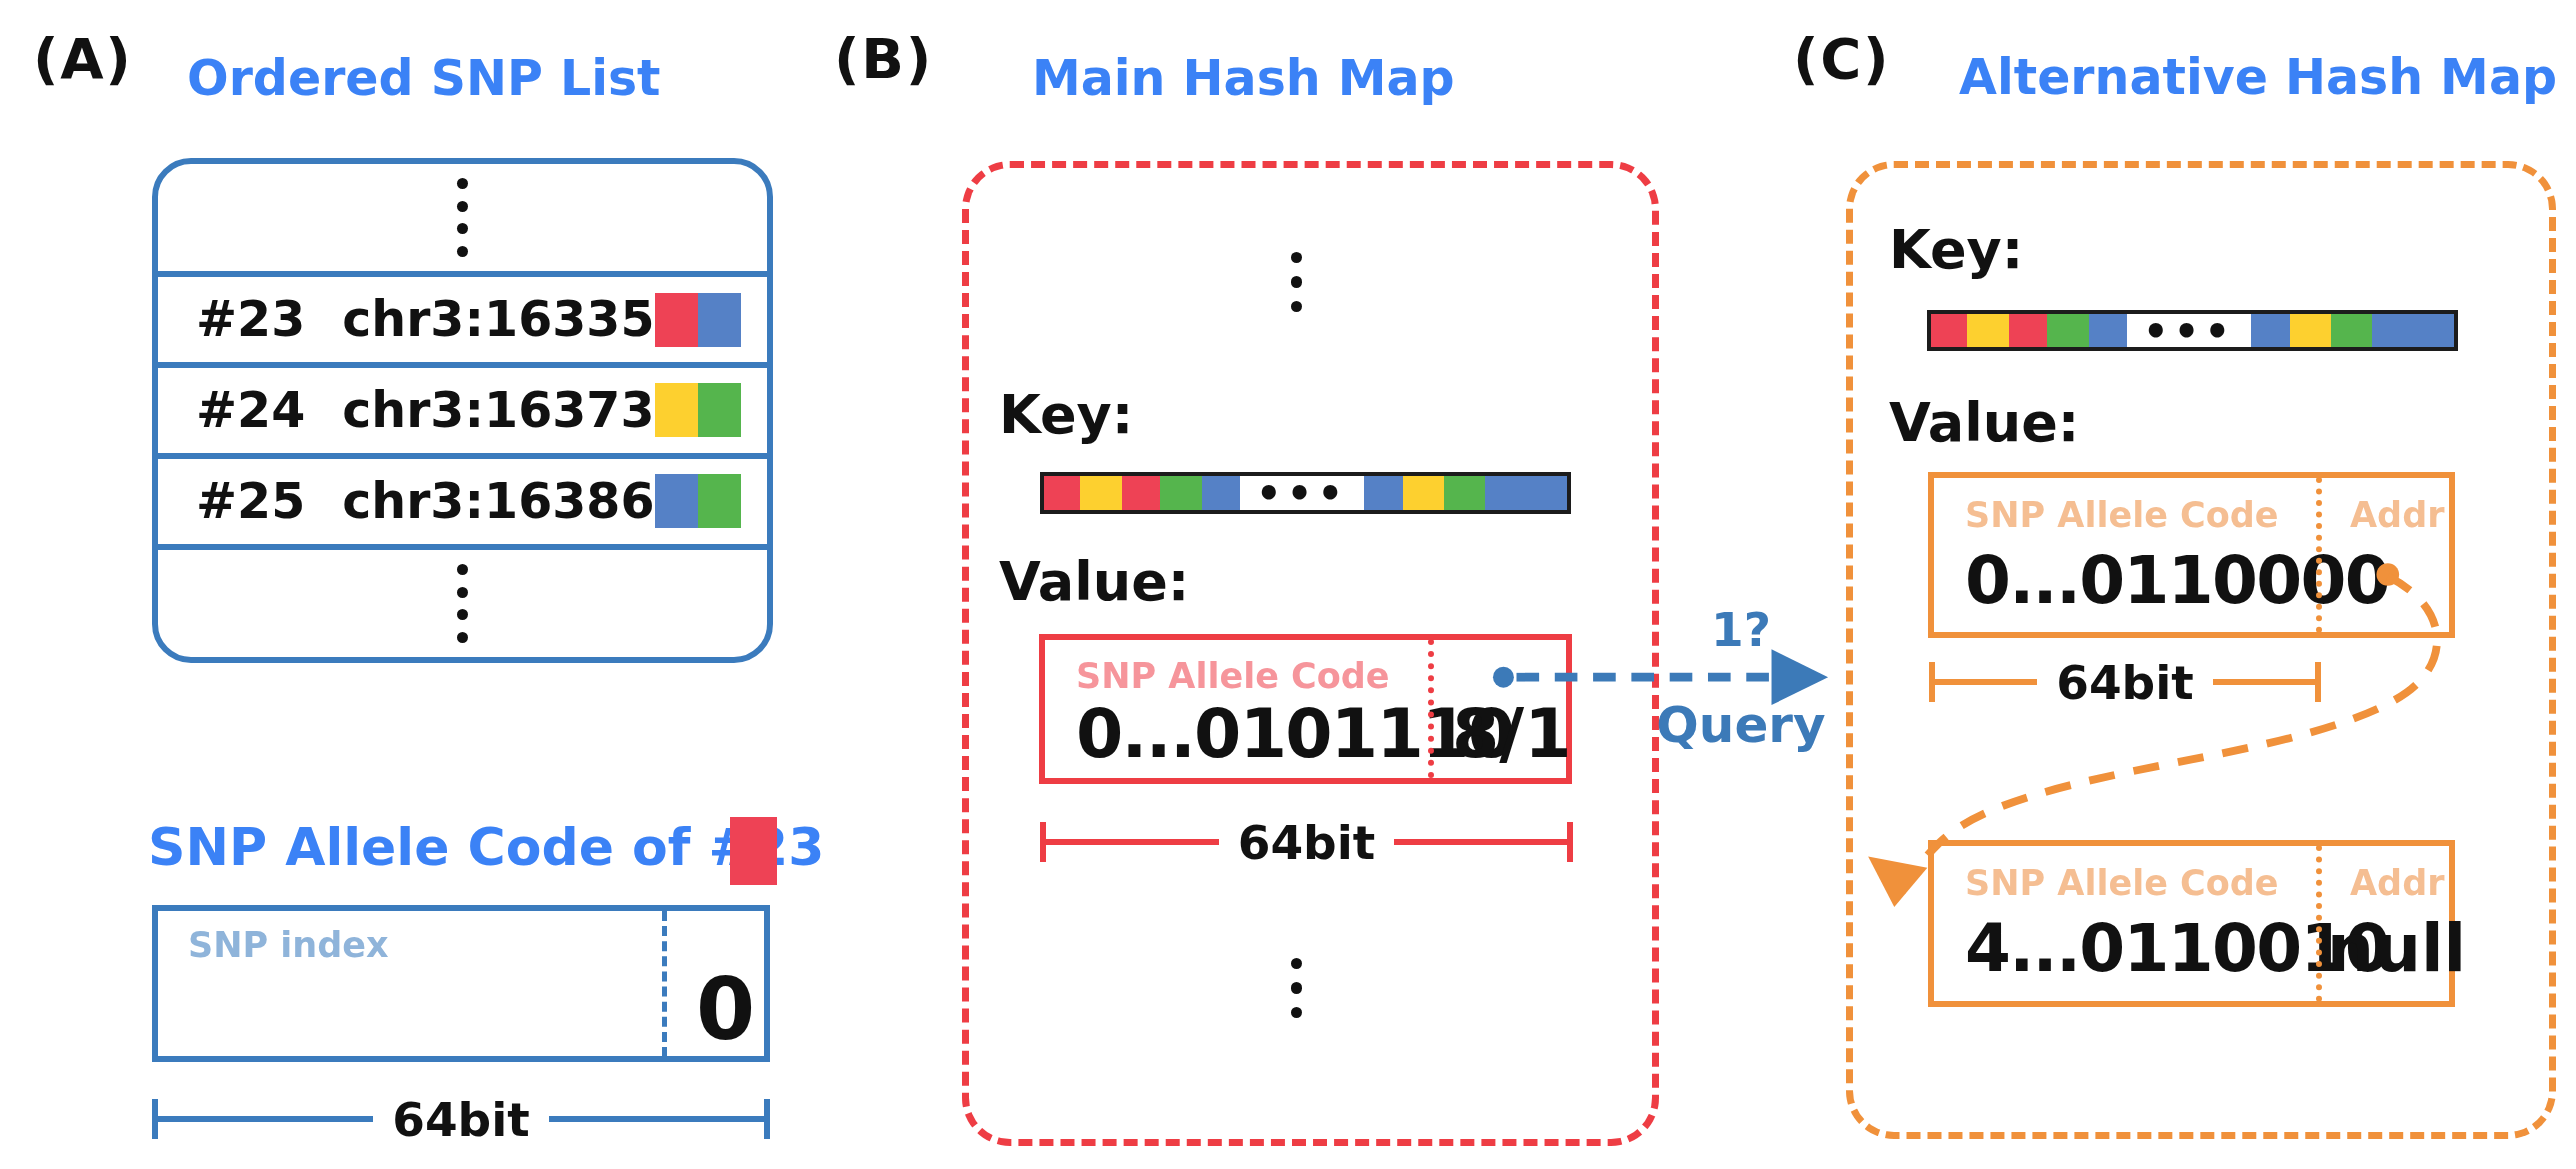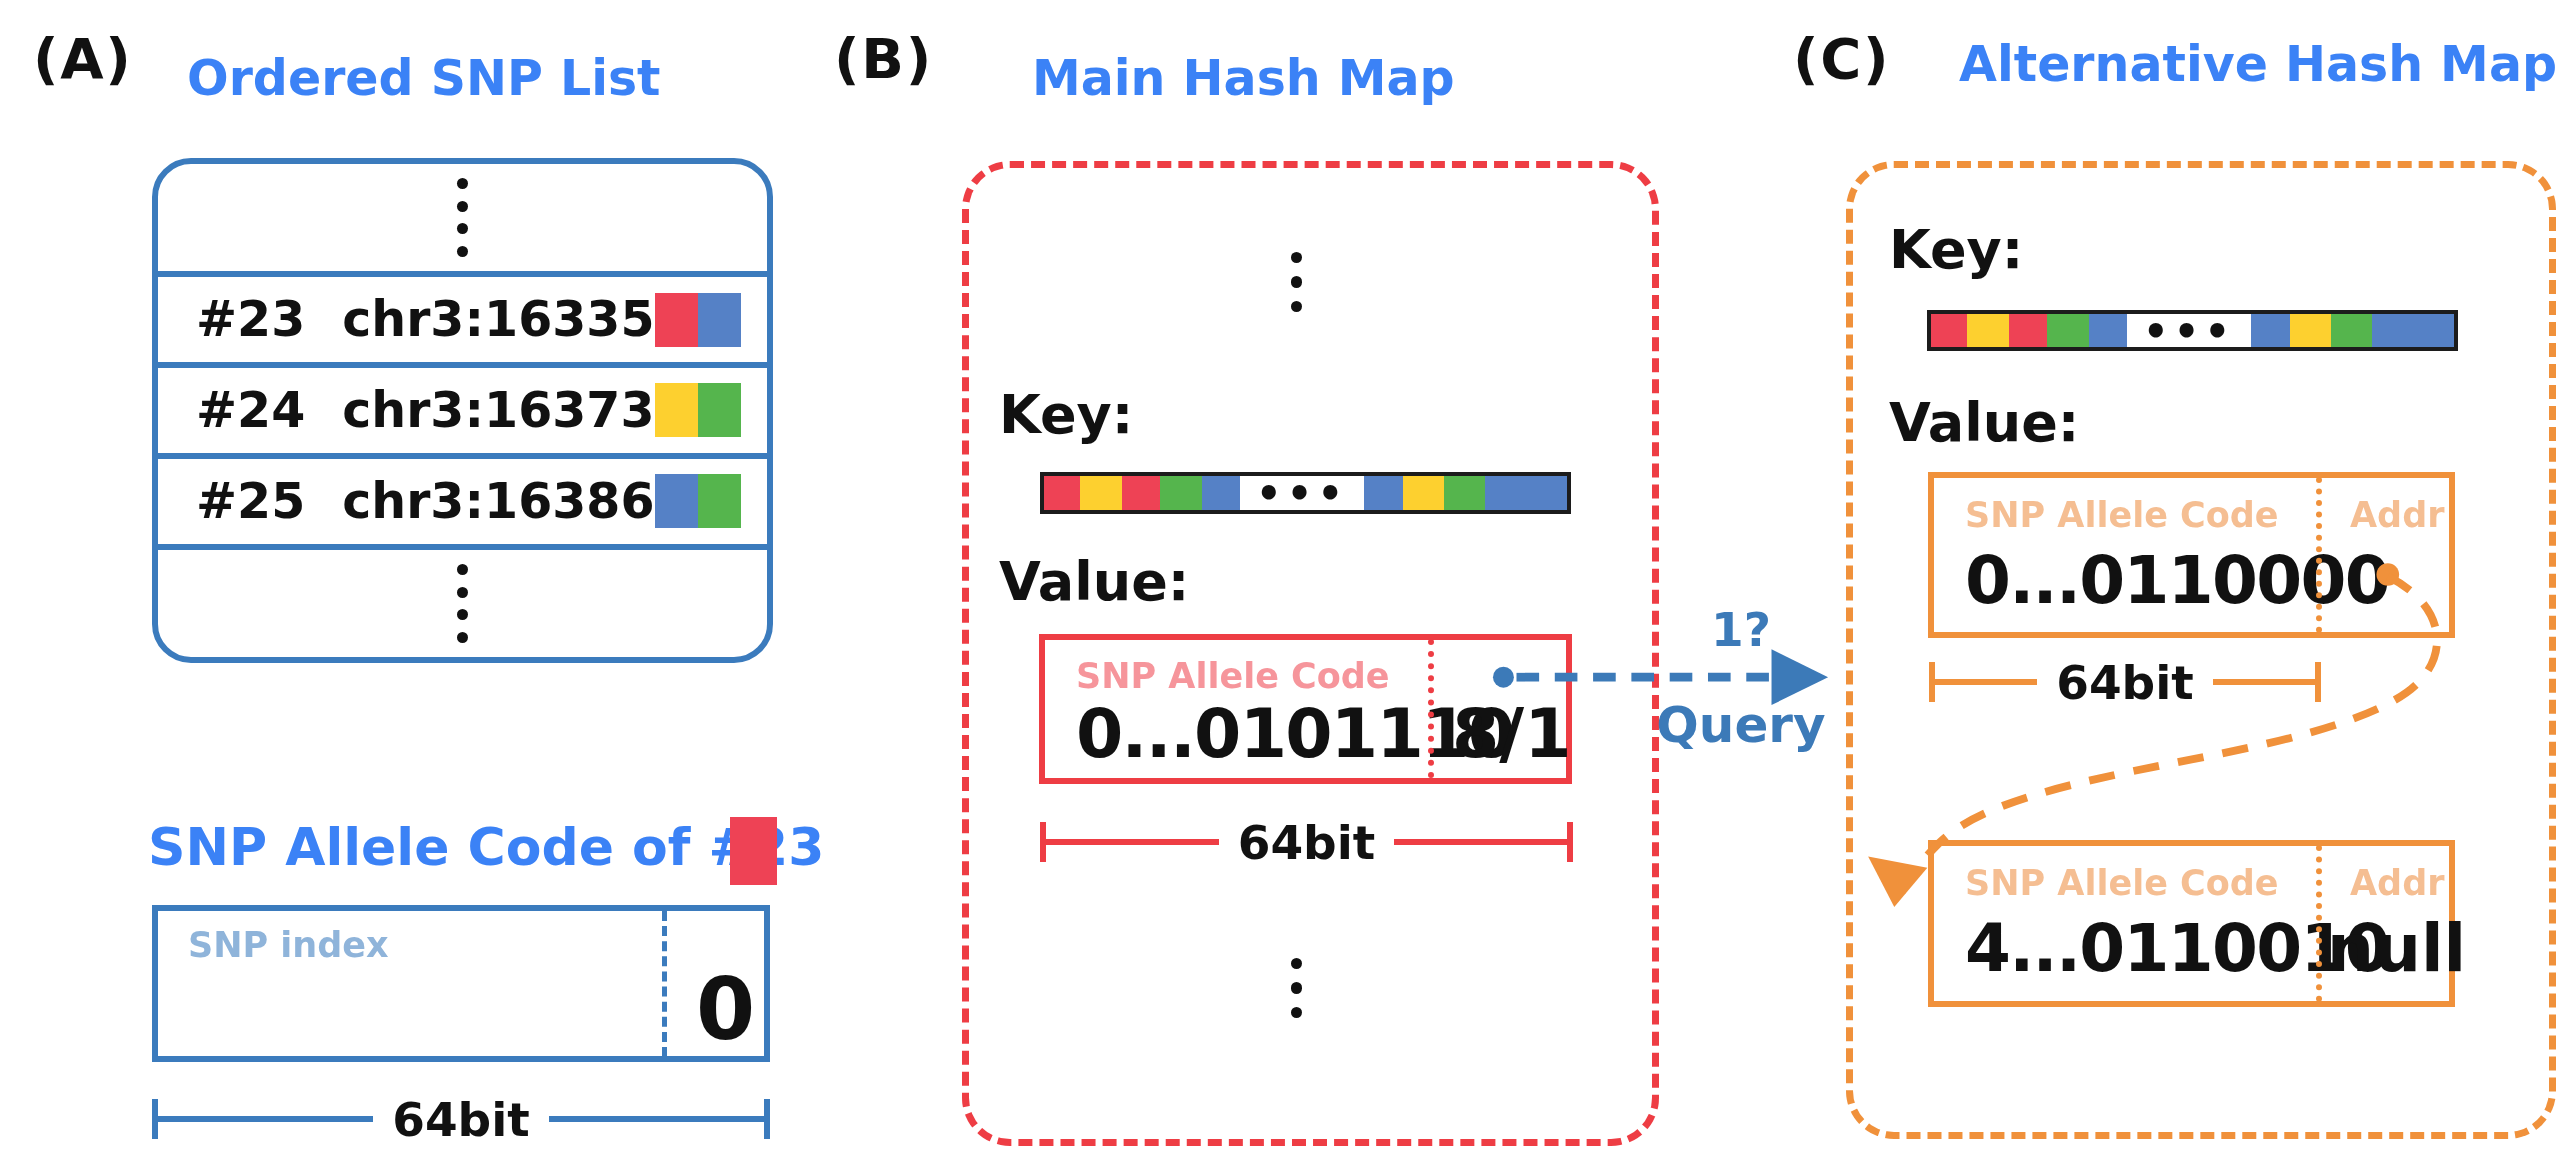--- a/index.html
+++ b/index.html
@@ -165,21 +165,21 @@
   <div class="abs vdots" style="left:1291px;top:958px;">
       <i></i>
       <i></i>
       <i></i>
     </div>
 
   <div class="abs" style="left:1654px;top:602px;width:174px;text-align:center;font-size:47px;font-weight:bold;color:var(--query_blue);">1?</div>
   <div class="abs" style="left:1645px;top:696px;width:192px;text-align:center;font-size:50px;font-weight:bold;color:var(--query_blue);">Query</div>
 
   <div class="abs panel-letter" style="left:1793px;top:26px;">(C)</div>
-  <div class="abs panel-title" style="left:1959px;top:36px;">Alternative Hash Map</div>
+  <div class="abs panel-title" style="left:1959px;top:49px;">Alternative Hash Map</div>
 
   <div class="abs" style="left:1846px;top:161px;width:696px;height:964px;border:7.8px dashed var(--orange);border-radius:48px;"></div>
 
   <div class="abs label-kv" style="left:1889px;top:218px;">Key:</div>
   <div class="abs key-bar" style="left:1927px;top:310px;width:531px;height:41px;">
       <span style="width: 37px; background: rgb(238, 66, 85);"></span>
       <span style="width: 42px; background: rgb(253, 208, 47);"></span>
       <span style="width: 39px; background: rgb(238, 66, 85);"></span>
       <span style="width: 42px; background: rgb(85, 181, 77);"></span>
       <span style="width: 39px; background: rgb(85, 129, 198);"></span>

